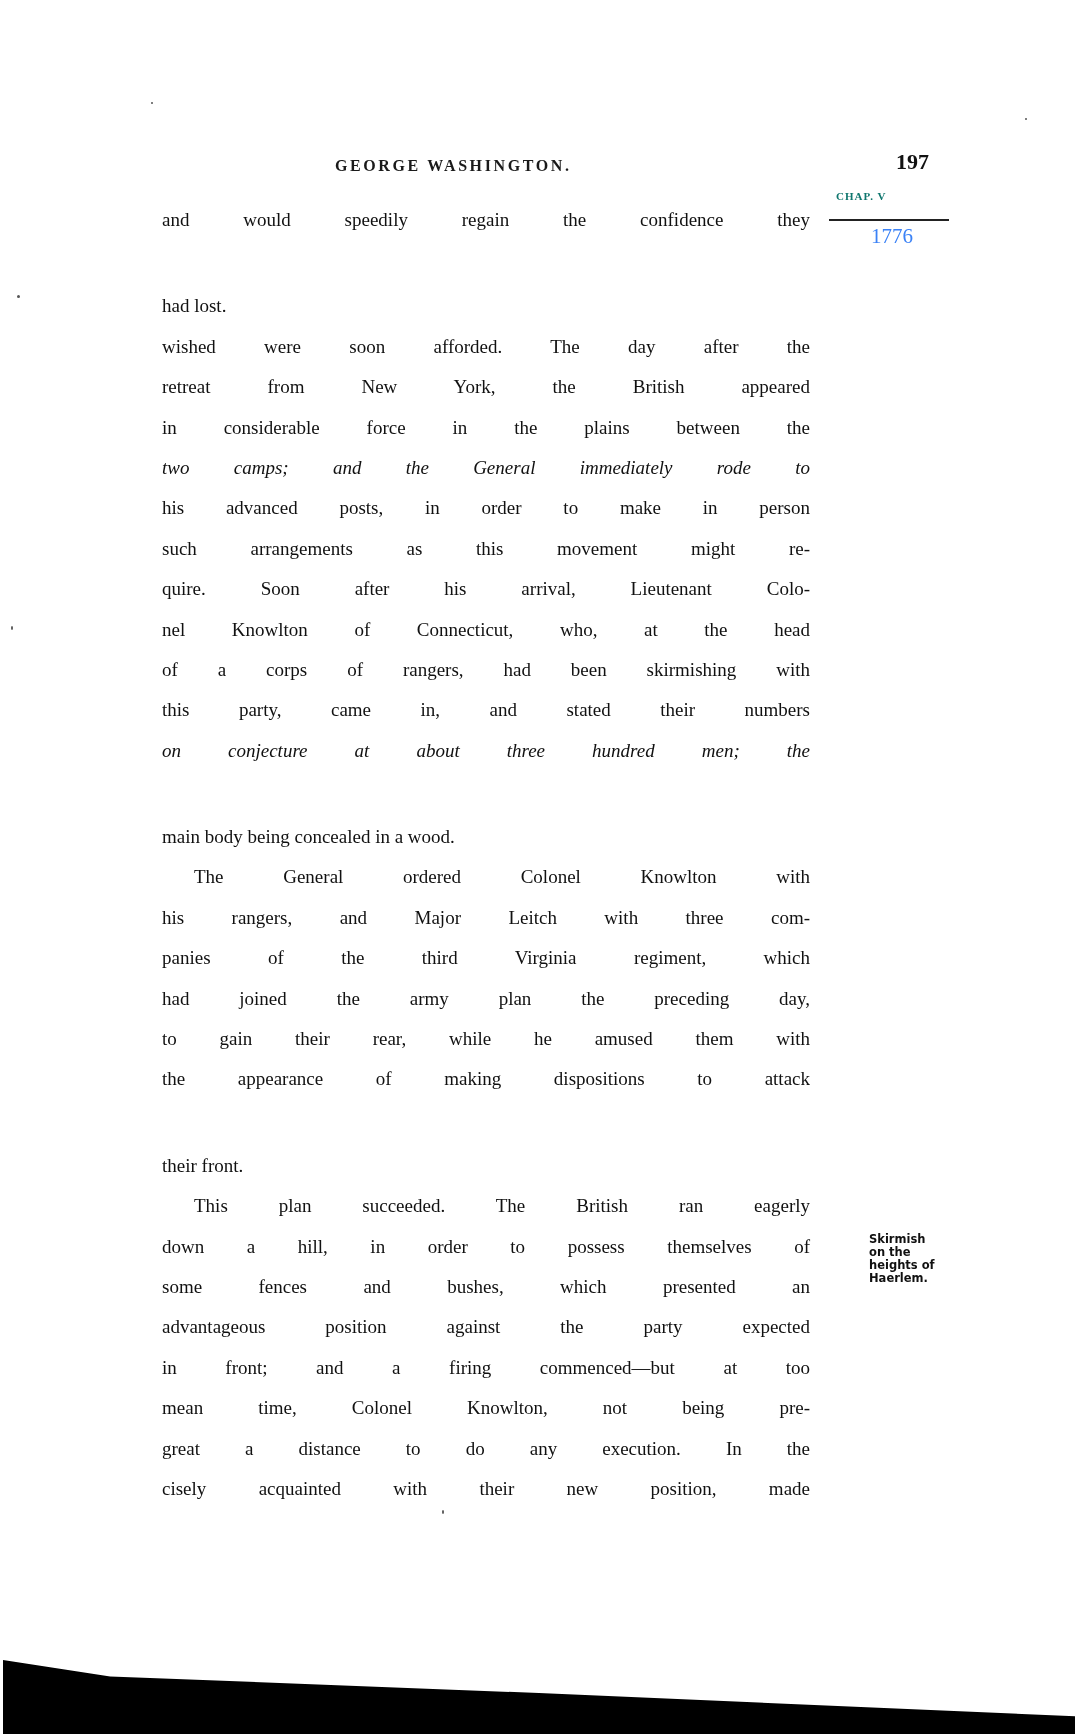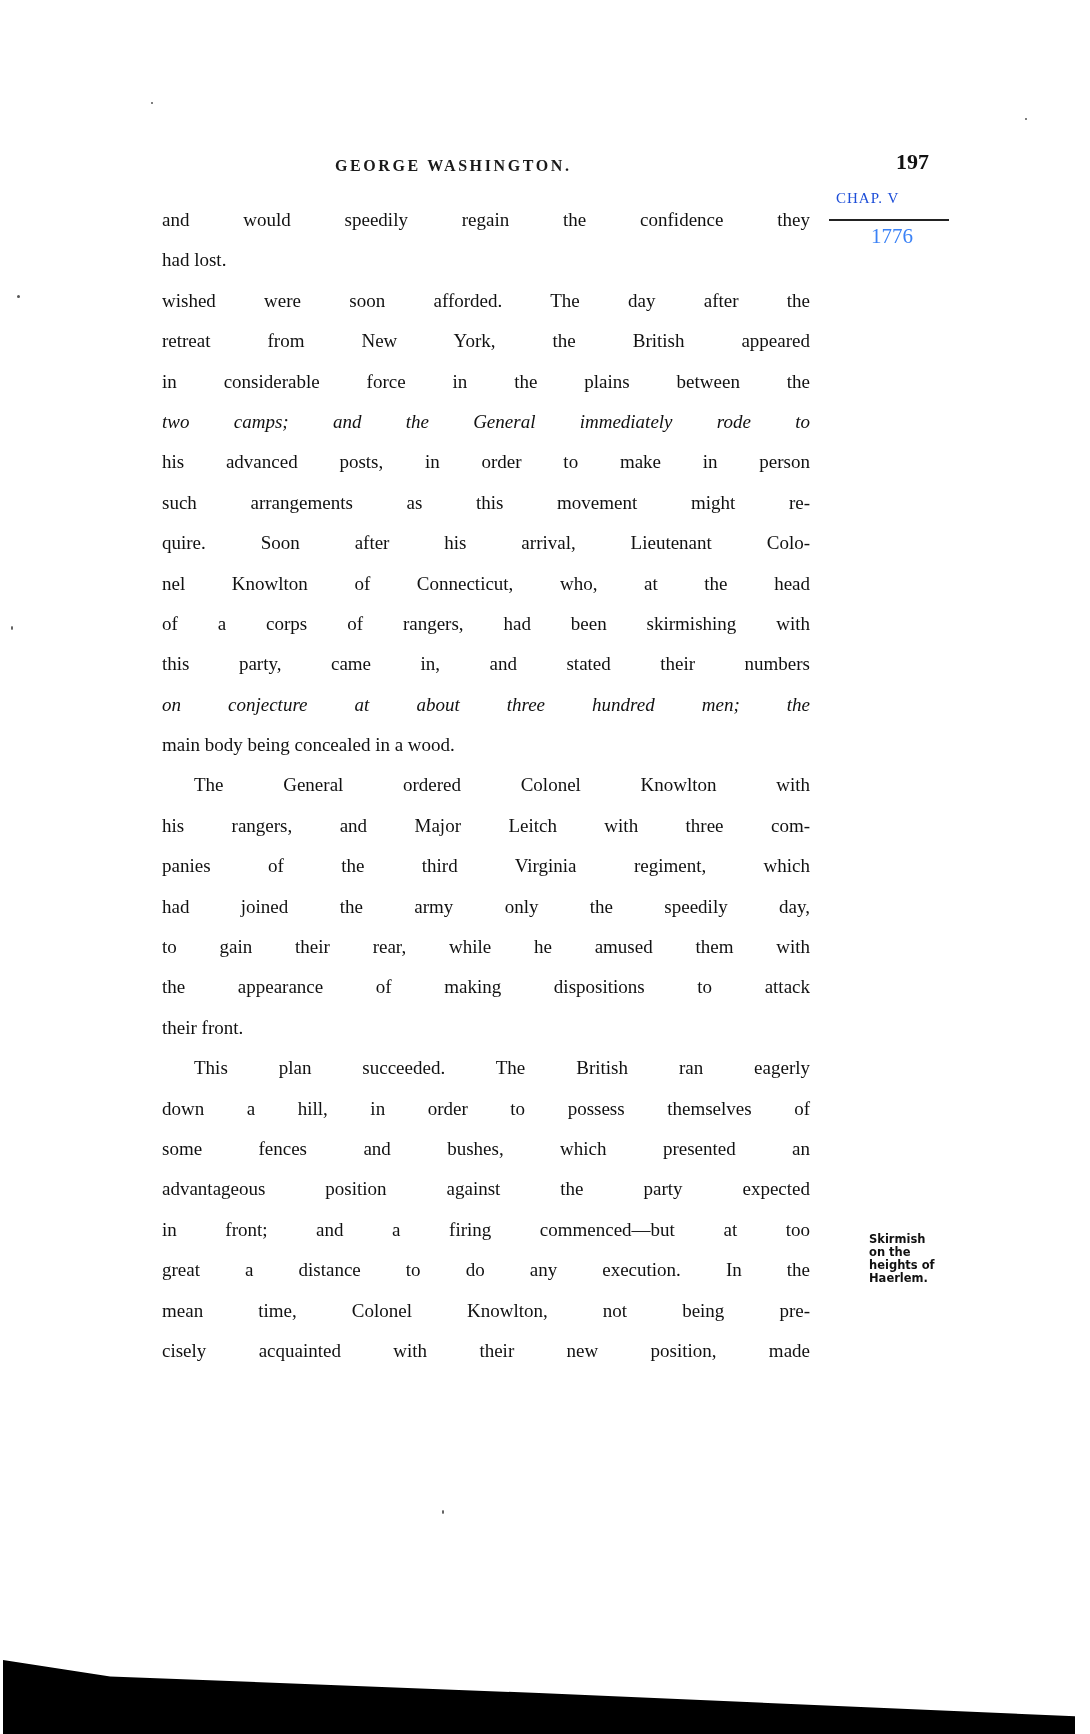--- a/index.html
+++ b/index.html
@@ -1,25 +1,25 @@
 <!DOCTYPE html>
 <html><head>
 <meta charset="utf-8">
 <style>
   html, body { margin:0; padding:0; background:#ffffff; }
   body { width:1090px; height:1734px; position:relative; overflow:hidden; font-family:"Liberation Serif", serif; color:#111; }
   .page { position:absolute; left:3px; top:0; width:1090px; height:1524px; }
   .running-head { position:absolute; left:332px; top:157px; width:302px; font-size:16px; letter-spacing:2.6px; font-weight:bold; color:#1a1a1a; white-space:nowrap; }
   .page-number { position:absolute; left:893px; top:149px; font-size:22px; font-weight:bold; color:#111; }
-  .chap-label { position:absolute; left:833px; top:190px; font-size:15px; font-weight:normal; letter-spacing:1px; color:#1d4ed8; white-space:nowrap; }
+  .chap-label { position:absolute; left:833px; top:190px; font-size:11px; font-weight:bold; letter-spacing:1px; color:#0f766e; white-space:nowrap; }
   .chap-rule { position:absolute; left:826px; top:219px; width:120px; height:2px; background:#222; }
   .year-label { position:absolute; left:868px; top:224px; font-size:21px; color:#3b82f6; }
   .body-text { position:absolute; left:159px; top:200px; width:648px; }
   .line { height:40.4px; line-height:40.4px; font-size:19px; text-align:justify; text-align-last:justify; white-space:nowrap; overflow:visible; }
-  .line.last { text-align-last:left; }
+  .line.last { text-align-last:left;margin-top:46px; }
   .line.indent { padding-left:32px; }
   .it { font-style:italic; }
   .sidenote { position:absolute; left:818px; top:1233px; font-family:"DejaVu Sans", sans-serif; font-weight:bold; font-size:11.5px; line-height:13px; color:#111;margin-left:48px; }
   .stray { position:absolute; background:#555; border-radius:50%; }
   .bottom-bar { position:absolute; left:0; top:1660px; width:1072px; height:75px; background:#000; clip-path:polygon(0 0, 10% 22%, 50% 44%, 100% 75%, 100% 100%, 0 100%); }
 </style>
 </head>
 <body>
 
 <div class="page">
@@ -42,31 +42,31 @@
     <div class="line">such arrangements as this movement might re-</div>
     <div class="line">quire.  Soon after his arrival, Lieutenant Colo-</div>
     <div class="line">nel Knowlton of Connecticut, who, at the head</div>
     <div class="line">of a corps of rangers, had been skirmishing with</div>
     <div class="line">this party, came in, and stated their numbers</div>
     <div class="line it">on conjecture at about three hundred men; the</div>
     <div class="line last">main body being concealed in a wood.</div>
     <div class="line indent">The General ordered Colonel Knowlton with</div>
     <div class="line">his rangers, and Major Leitch with three com-</div>
     <div class="line">panies of the third Virginia regiment, which</div>
-    <div class="line">had joined the army only the speedily day,</div>
+    <div class="line">had joined the army plan the preceding day,</div>
     <div class="line">to gain their rear, while he amused them with</div>
     <div class="line">the appearance of making dispositions to attack</div>
     <div class="line last">their front.</div>
     <div class="line indent">This plan succeeded.  The British ran eagerly</div>
     <div class="line">down a hill, in order to possess themselves of</div>
     <div class="line">some fences and bushes, which presented an</div>
     <div class="line">advantageous position against the party expected</div>
     <div class="line">in front; and a firing commenced—but at too</div>
+    <div class="line">mean time, Colonel Knowlton, not being pre-</div>
     <div class="line">great a distance to do any execution.  In the</div>
-    <div class="line">mean time, Colonel Knowlton, not being pre-</div>
     <div class="line">cisely acquainted with their new position, made</div>
   </div>
 
   <div class="sidenote">
     <div>Skirmish</div>
     <div>on the</div>
     <div>heights of</div>
     <div>Haerlem.</div>
   </div>
 

